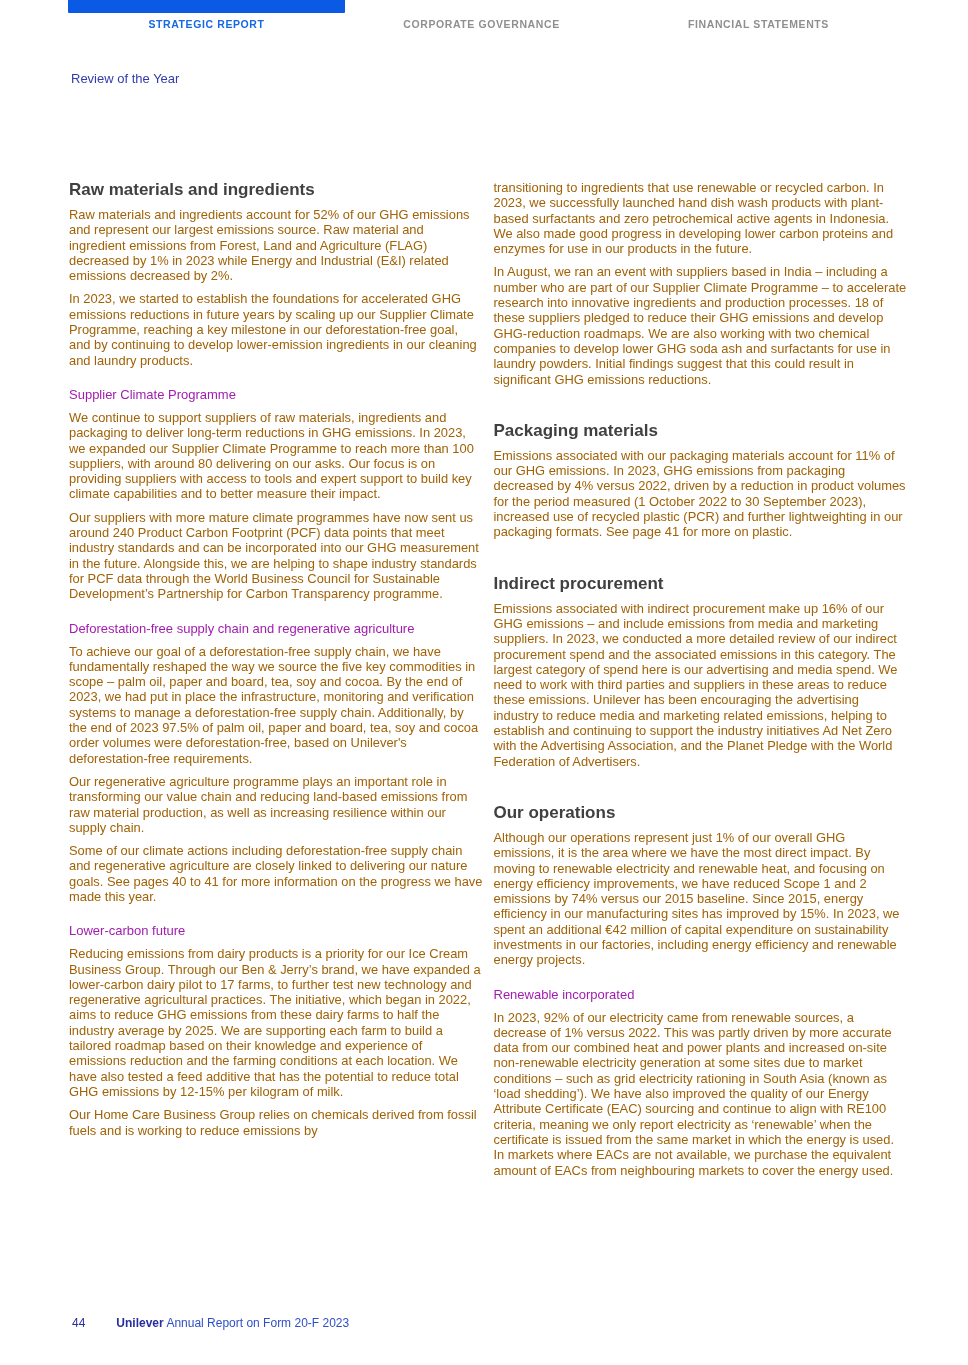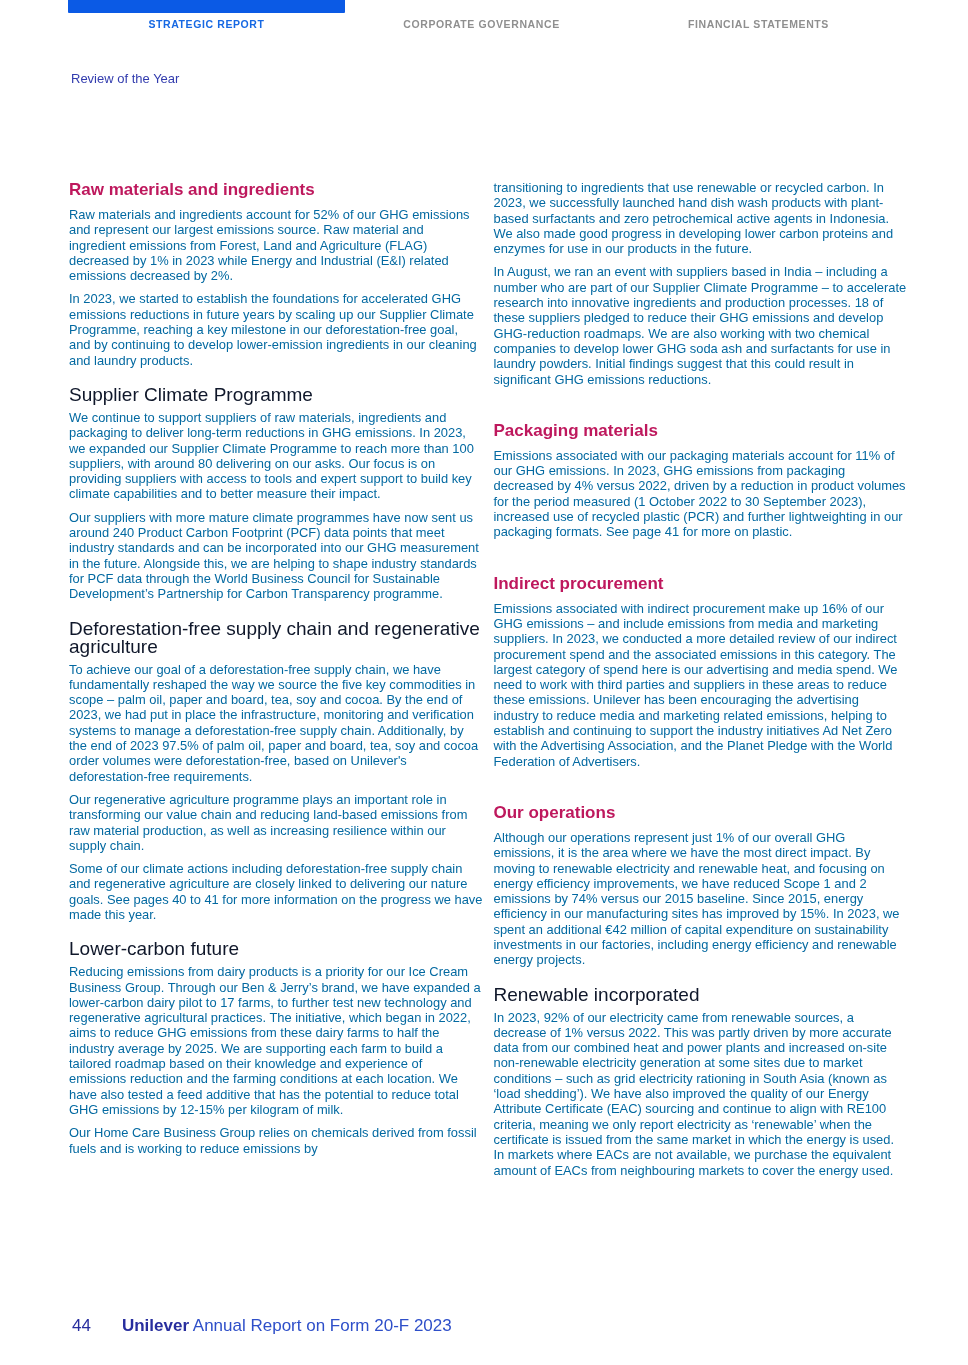--- a/index.html
+++ b/index.html
@@ -31,36 +31,36 @@
   }
   
   .columns{
     position:absolute;left:69px;top:180px;
     width:838px;
     display:flex;gap:11px;
   }
   .col{width:416px;}
   .col > :first-child{margin-top:0 !important;}
   .sec-title{
-    font-size:17px;font-weight:700;color:#be185d;
+    font-size:17px;font-weight:700;color:#404040;
     margin:34px 0 7px 0;line-height:20px;
   }
   .sub-title{
-    font-size:19px;font-weight:400;color:#0f172a;
+    font-size:13px;font-weight:400;color:#a21caf;
     margin:18px 0 6px 0;line-height:18px;
   }
   .body-p{
-    font-size:12.9px;color:#0369a1;
+    font-size:12.9px;color:#a16207;
     line-height:15.3px;
     margin:0 0 8px 0;
   }
   
   .footer{
     position:absolute;left:72px;top:1316px;
-    font-size:17px;display:flex;align-items:center;
+    font-size:12px;display:flex;align-items:center;
   }
   .page-num{color:#282E9E;font-weight:400;}
   .footer-title{margin-left:31px;color:#2E4FC9;}
   .footer-brand{font-weight:700;color:#282E9E;}
 </style>
 </head>
 <body>
 
 <div class="page">
 

